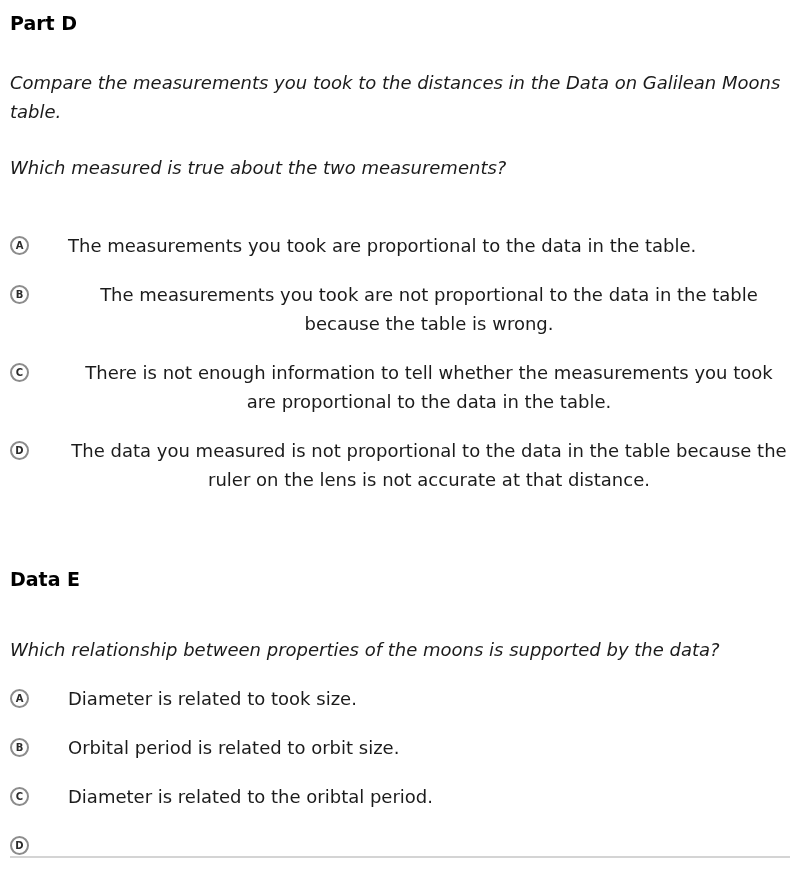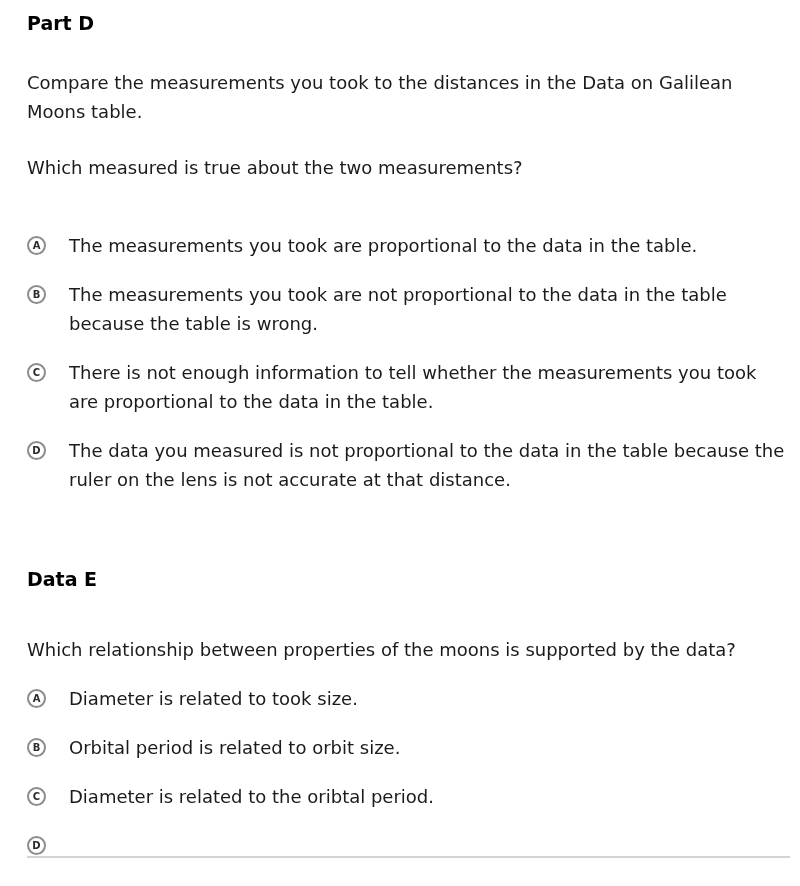--- a/index.html
+++ b/index.html
@@ -8,35 +8,36 @@
     background: #ffffff;
   }
   body {
     width: 800px;
     height: 886px;
     overflow: hidden;
     font-family: "DejaVu Sans", "Liberation Sans", sans-serif;
     color: #1b1b1b;
   }
   .panel {
-    padding: 12px 10px 0 27px;
+    padding: 12px 10px 0 10px;
     box-sizing: border-box;
     width: 800px;
   }
   .part-heading {
     margin: 0;
     font-size: 19px;
     line-height: 23px;
     font-weight: bold;
     color: #000000;
   }
   .para {
     margin: 0;
     font-size: 18px;
     line-height: 29px;
+    font-style: italic;
   }
   .intro { margin-top: 33px; }
   .question-d { margin-top: 27px; }
   .question-e { margin-top: 44px; }
   .options { margin-top: 49px; }
   .options-e { margin-top: 20px; }
   .option {
     display: flex;
     align-items: flex-start;
     margin-bottom: 20px;
@@ -55,21 +56,22 @@
     border-radius: 50%;
     display: flex;
     align-items: center;
     justify-content: center;
     font-size: 10px;
     font-weight: bold;
     color: #2b2b2b;
     background: #ffffff;
   }
   .opt-text {
-    margin-left: 23px;
+    margin-left: 39px;
+    text-align: center;
   }
   .section-e { margin-top: 74px; }
   .bottom-rule {
     margin-top: 1px;
     height: 2px;
     background: #d4d4d4;
   }
 </style>
 </head>
 <body>

